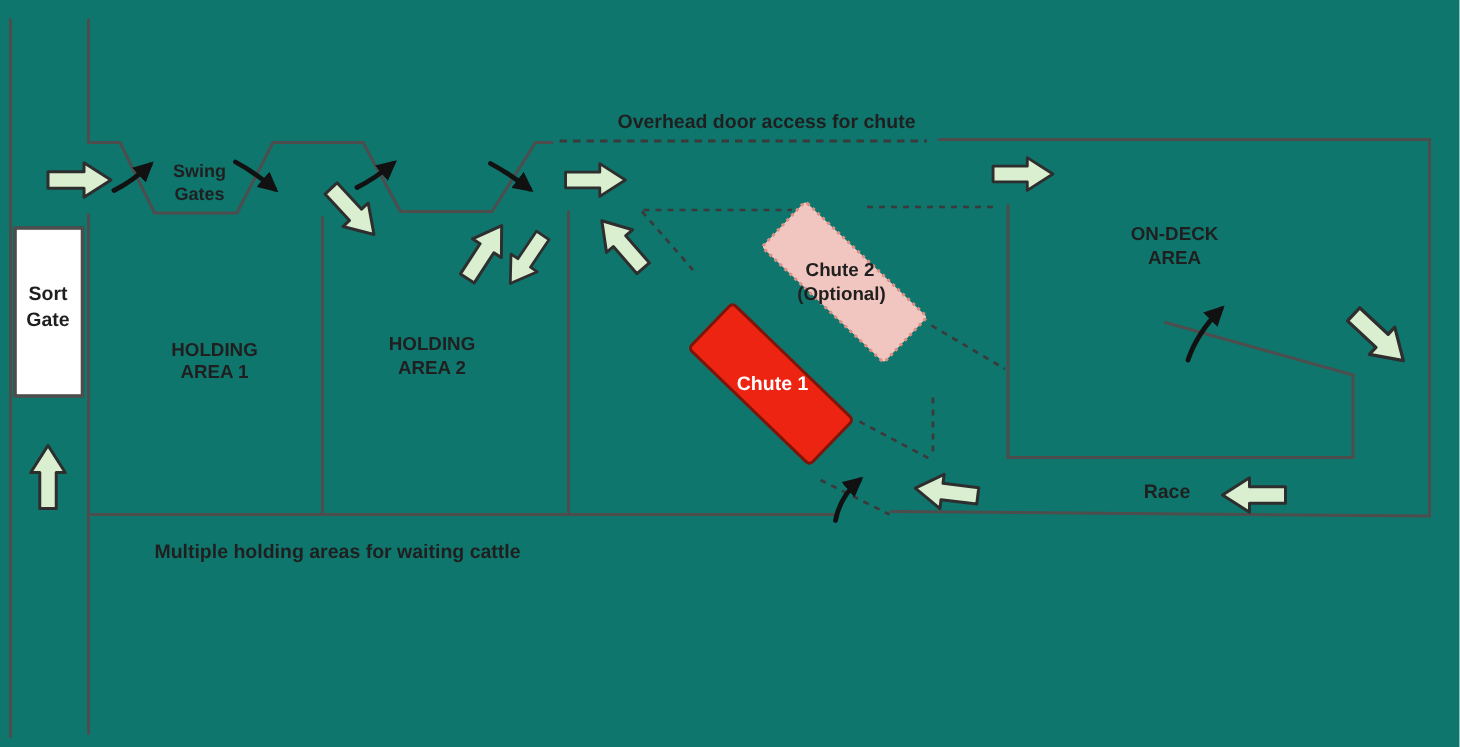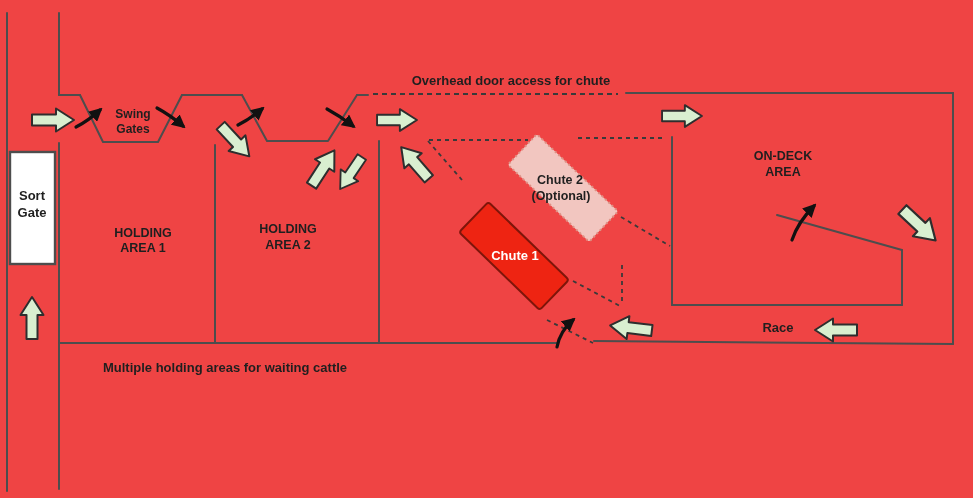--- a/index.html
+++ b/index.html
@@ -1,16 +1,16 @@
 <!DOCTYPE html>
 <html><head>
 <meta charset="utf-8">
 <style>
   html,body{margin:0;padding:0;background:#ffffff;}
-  .stage{width:973px;height:498px;position:relative;background:#ef4444;overflow:hidden;
+  .stage{width:973px;height:498px;position:relative;background:#0f766e;overflow:hidden;
          font-family:"Liberation Sans", sans-serif;}
   svg{display:block;}
   .wall{stroke:#4d4d4d;stroke-width:2;fill:none;stroke-linecap:round;stroke-linejoin:round;}
   .wall-thick{stroke:#4d4d4d;stroke-width:2.4;fill:#ffffff;}
   .dash{stroke:#3a3a3a;stroke-width:1.8;fill:none;stroke-dasharray:4 4;}
   .dash-top{stroke:#3a3a3a;stroke-width:2;fill:none;stroke-dasharray:5 4;}
   .garr{stroke:#2e2e2e;stroke-width:2;stroke-linejoin:round;}
   .barr{stroke:#111111;stroke-width:3.2;fill:none;stroke-linecap:round;}
   .lbl{fill:#1f1f1f;font-weight:bold;font-size:12.5px;text-anchor:middle;
        font-family:"Liberation Sans", sans-serif;}

